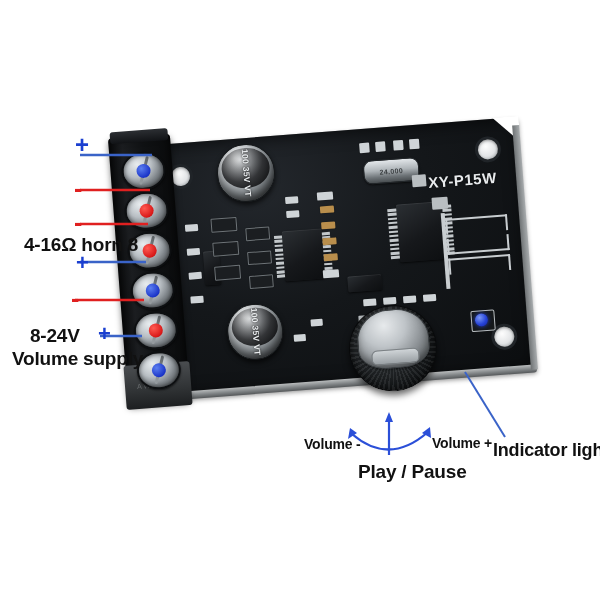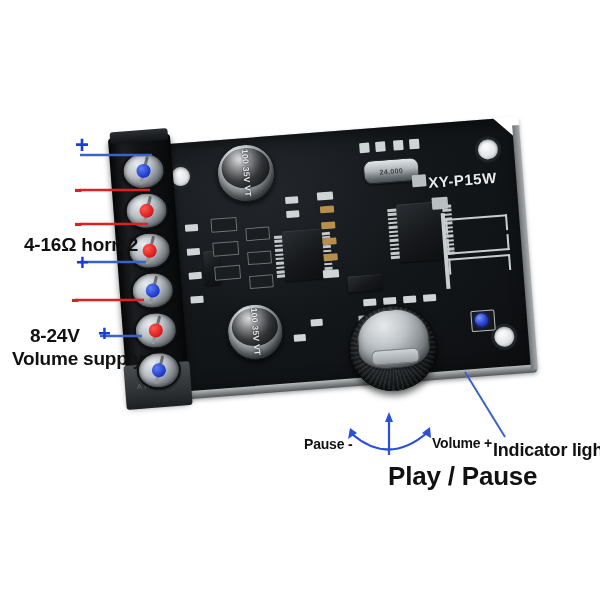--- a/index.html
+++ b/index.html
@@ -390,27 +390,27 @@
     <polygon points="389,412 385,422 393,422" fill="#2b4fd8"></polygon>
     <polygon points="350,428 348,439 357,433" fill="#2b4fd8"></polygon>
     <polygon points="430,427 422,433 431,438" fill="#2b4fd8"></polygon>
   </svg>
 
   <div class="sign plus" style="left:75px;top:133px;font-size:24px;">+</div>
 
   <div class="sign minus" style="left:74px;top:176px;font-size:25px;">-</div>
 
   <div class="sign minus" style="left:74px;top:210px;font-size:25px;">-</div>
-  <div class="lbl" style="left:24px;top:234px;font-size:19px;">4-16Ω  horn 2</div>
+  <div class="lbl" style="left:24px;top:234px;font-size:19px;">4-16Ω  horn 8</div>
   <div class="sign plus" style="left:76px;top:252px;font-size:22px;">+</div>
 
   <div class="sign minus" style="left:71px;top:286px;font-size:25px;">-</div>
 
   <div class="lbl" style="left:30px;top:325px;font-size:19px;">8-24V</div>
   <div class="sign plus" style="left:98px;top:323px;font-size:22px;">+</div>
   <div class="lbl" style="left:12px;top:348px;font-size:19px;">Volume supply</div>
 
-  <div class="lbl" style="left:304px;top:436px;font-size:14px;">Pause -</div>
+  <div class="lbl" style="left:304px;top:436px;font-size:14px;">Volume -</div>
   <div class="lbl" style="left:432px;top:435px;font-size:14px;">Volume +</div>
-  <div class="lbl" style="left:358px;top:461px;font-size:26px;margin-left:30px;">Play / Pause</div>
+  <div class="lbl" style="left:358px;top:461px;font-size:19px;">Play / Pause</div>
   <div class="lbl" style="left:493px;top:440px;font-size:18px;">Indicator light</div>
 
 </div>
 
 </body></html>

